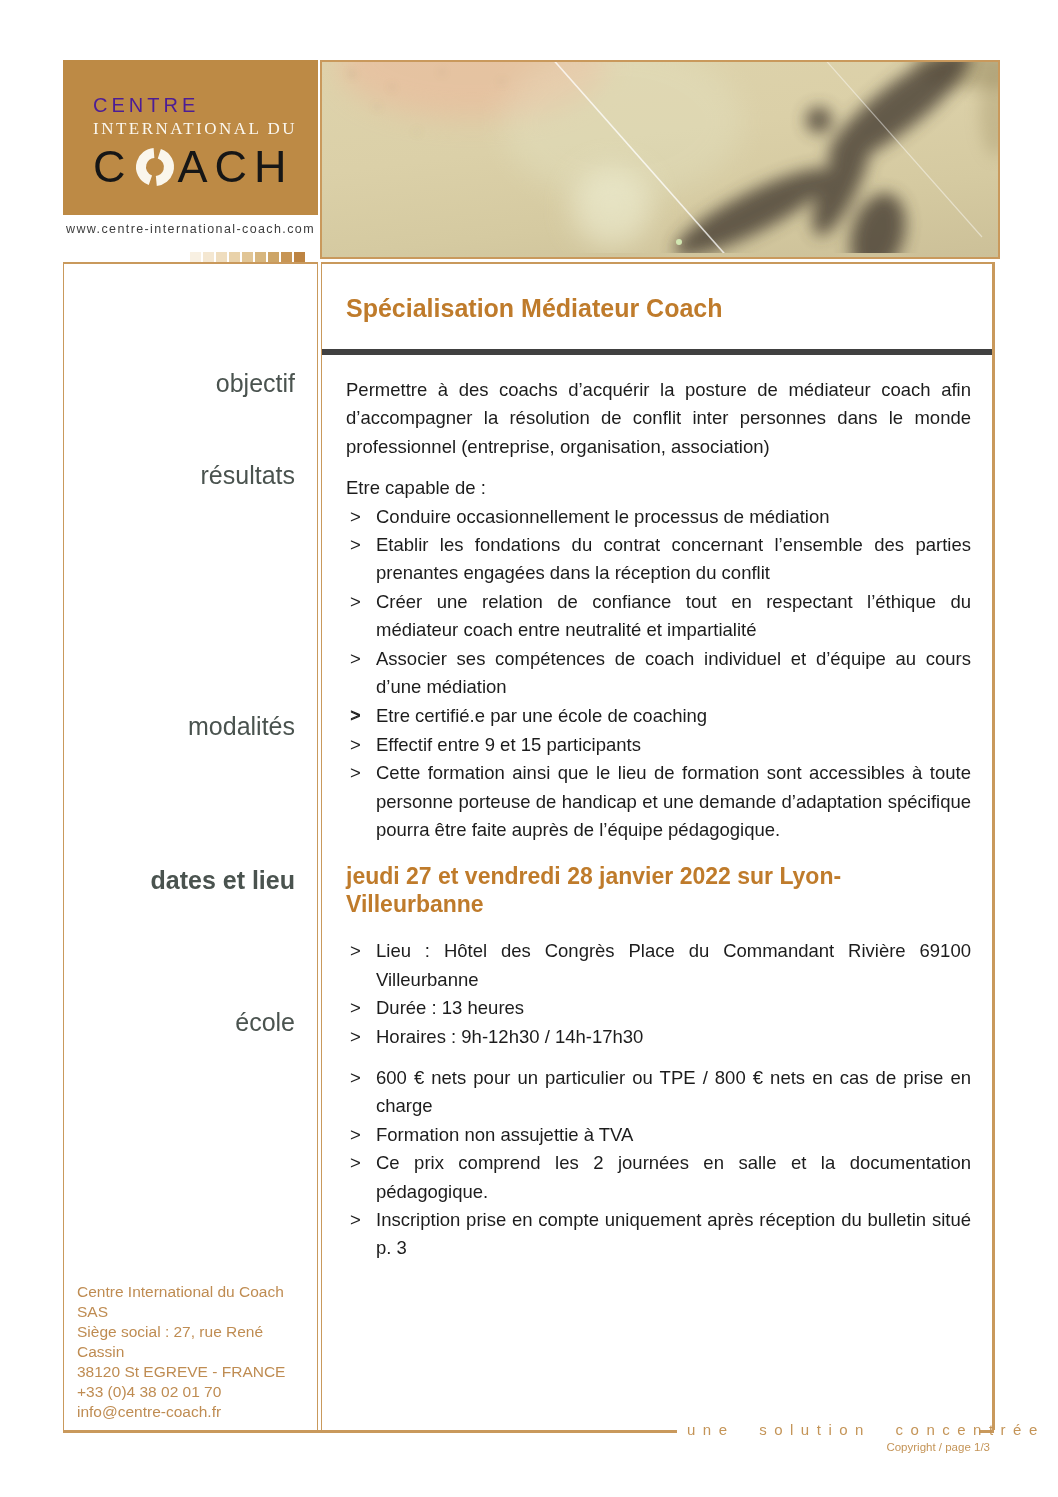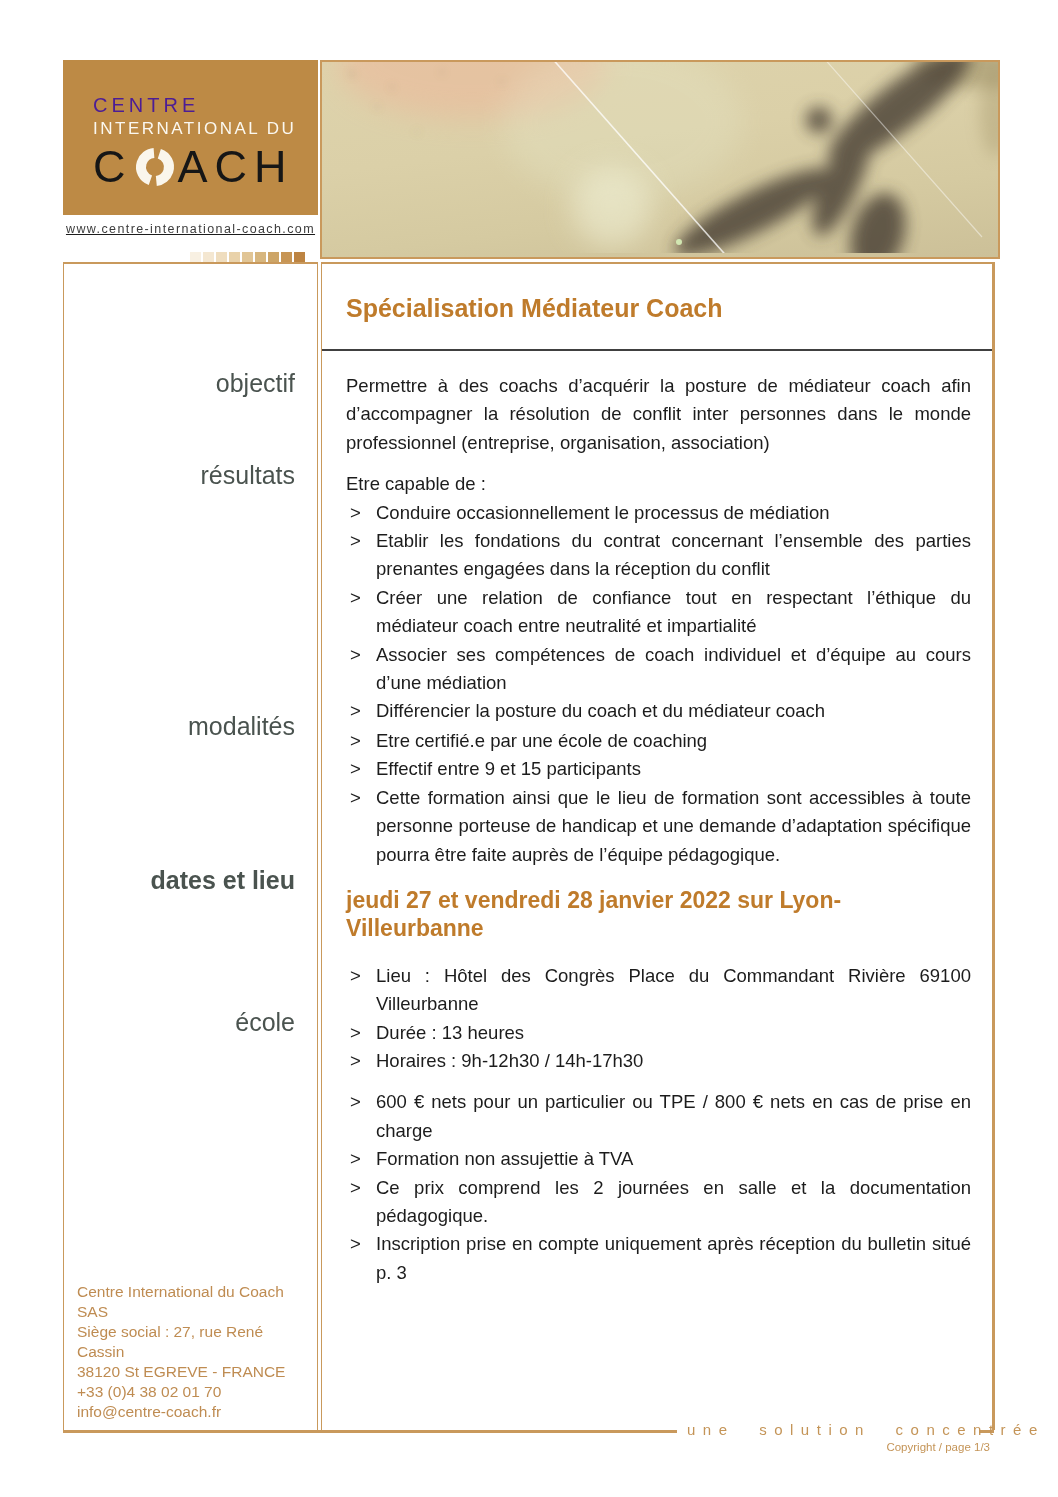--- a/index.html
+++ b/index.html
@@ -9,27 +9,27 @@
     overflow:hidden;
   }
 
   
   .logo-block {
     position:absolute; left:63px; top:60px; width:255px; height:155px;
     background:#bd8a45;
   }
   .logo-inner { padding:34px 0 0 30px; }
   .logo-line1 { color:#4c1d95; font-size:20px; letter-spacing:4px; font-weight:400; }
-  .logo-line2 { color:#fbf8f0; font-size:17px; letter-spacing:2.5px; font-weight:400; margin-top:2px; }
+  .logo-line2 { color:#fbf8f0; font-size:17px; letter-spacing:2.5px; font-weight:400; margin-top:2px;font-family:Liberation Serif, serif; }
   .logo-word { display:flex; align-items:center; margin-top:1px; }
   .logo-word .glyphs { font-size:45px; font-weight:300; color:#161616; letter-spacing:7px; line-height:1; }
   .o-ring { margin:0 2px 0 1px; position:relative; top:2px; }
 
   .url-strip {
-    position:absolute; left:63px; top:215px; width:255px; height:53px; background:#ffffff;text-decoration:underline;
+    position:absolute; left:63px; top:215px; width:255px; height:53px; background:#ffffff;
   }
   .url-text {
     display:block; text-align:center; padding-top:7px;
     font-size:12.5px; letter-spacing:1.4px; color:#3c3c3c;
   }
   .squares-row { position:absolute; right:13px; bottom:5px; display:flex; gap:2px; }
   .gsq { width:11px; height:11px; display:inline-block; }
 
   
   .photo {
@@ -61,21 +61,21 @@
   .lbl-modalites { top:448px; }
   .lbl-dates { top:602px;font-weight:bold; }
   .lbl-cout { top:744px; }
 
   .address {
     position:absolute; left:13px; bottom:8px; right:8px;
     color:#bf8c52; font-size:15.5px; line-height:20px;
   }
 
   
-  .title-block { height:85px; border-bottom:2px solid #404040; }
+  .title-block { height:85px; border-bottom:6px solid #404040; }
   .doc-title {
     padding:30px 0 0 24px; font-size:25px; font-weight:bold; color:#bf7b2b;
   }
   .content { padding:21px 22px 0 24px; font-size:18.5px; line-height:28.4px; }
   .para { text-align:justify; margin:0; }
   .intro-line { margin:13px 0 0 0; }
   .blist { margin:0; padding:0; list-style:none; }
   .blist li {
     position:relative; padding-left:30px; text-align:justify; margin:0;
   }
@@ -206,21 +206,21 @@
     <div class="content">
 
       <p class="para">Permettre à des coachs d’acquérir la posture de médiateur coach afin d’accompagner la résolution de conflit inter personnes dans le monde professionnel (entreprise, organisation, association)</p>
 
       <p class="para intro-line">Etre capable de :</p>
       <ul class="blist">
         <li><span class="bmark">&gt;</span><span>Conduire occasionnellement le processus de médiation</span></li>
         <li><span class="bmark">&gt;</span><span>Etablir les fondations du contrat concernant l’ensemble des parties prenantes engagées dans la réception du conflit</span></li>
         <li><span class="bmark">&gt;</span><span>Créer une relation de confiance tout en respectant l’éthique du médiateur coach entre neutralité et impartialité</span></li>
         <li><span class="bmark">&gt;</span><span>Associer ses compétences de coach individuel et d’équipe au cours d’une médiation</span></li>
-        <li><span class="bmark">&gt;</span><span>Différencier la posture du coach et du médiateur coach</span></li>
+        <li><span class="bmark">&gt;</span></li>
       </ul>
 
       <ul class="blist mt-sm">
         <li><span class="bmark">&gt;</span><span>Etre certifié.e par une école de coaching</span></li>
         <li><span class="bmark">&gt;</span><span>Effectif entre 9 et 15 participants</span></li>
         <li><span class="bmark">&gt;</span><span>Cette formation ainsi que le lieu de formation sont accessibles à toute personne porteuse de handicap et une demande d’adaptation spécifique pourra être faite auprès de l’équipe pédagogique.</span></li>
       </ul>
 
       <p class="section-heading">jeudi 27 et vendredi 28 janvier 2022 sur Lyon-Villeurbanne</p>
       <ul class="blist mt-dates">

